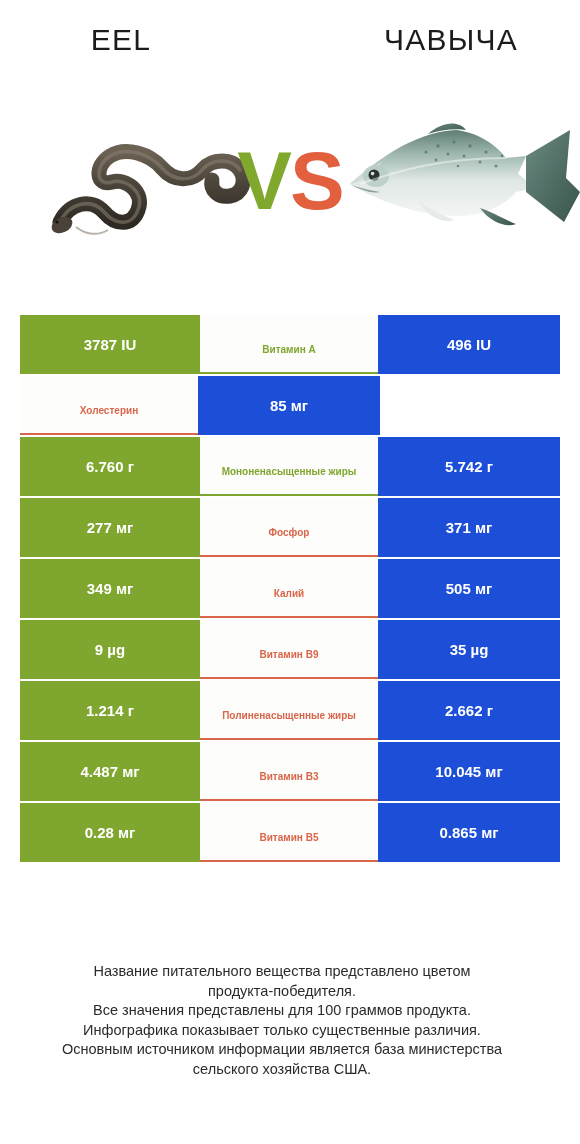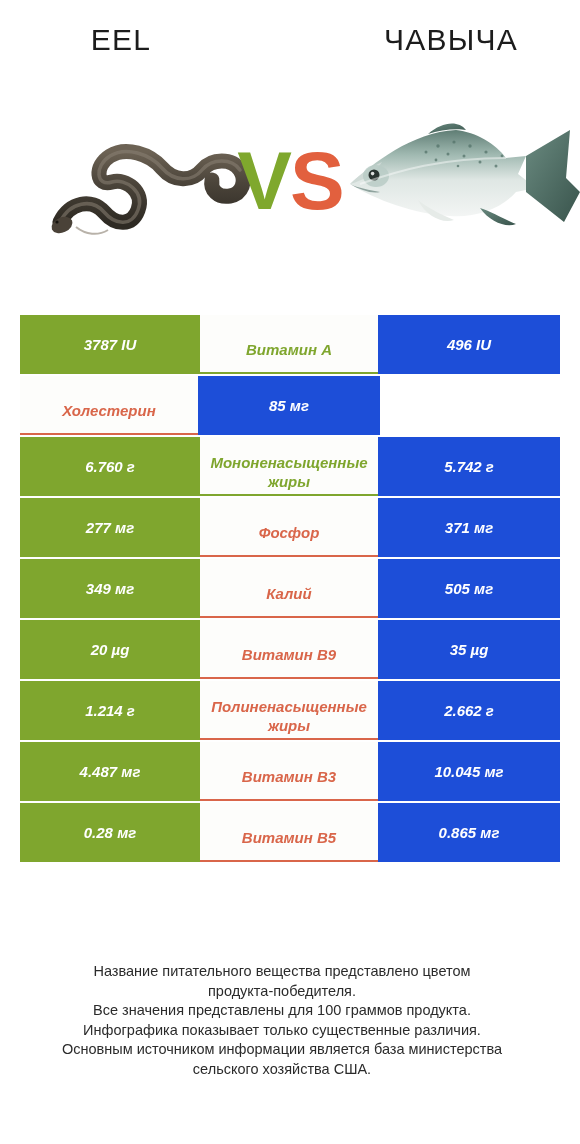--- a/index.html
+++ b/index.html
@@ -80,32 +80,30 @@
     display: flex;
     height: 59px;
     margin-bottom: 2px;
   }
   .row:last-child { margin-bottom: 0; }
 
   .cell {
     display: flex;
     align-items: center;
     justify-content: center;
-    text-align: center;
     font-size: 15px;
     font-weight: 700;
     overflow: hidden;
-    font-style: italic;
   }
   .cell.left  { width: 180px; background: #7FA62E; color: #ffffff; }
   .cell.mid   { width: 178px; background: #fdfdfb; }
   .cell.right { width: 182px; background: #1d4ed8; color: #ffffff; }
 
   .cell.mid .label {
-    font-size: 15px;
+    font-size: 10px;
     font-weight: 700;
     line-height: 19px;
     white-space: nowrap;
     padding: 0 2px;
     margin-top: 12px;
   }
   .cell.mid.win-green  { border-bottom: 2px solid #7FA62E; }
   .cell.mid.win-orange { border-bottom: 2px solid #D9664A; }
   .cell.mid.win-green  .label { color: #7FA62E; }
   .cell.mid.win-orange .label { color: #D9664A; }
@@ -257,21 +255,21 @@
         </div>
         <div class="cell mid win-orange">
           <span class="label">Калий</span>
         </div>
         <div class="cell right">
           <span>505 мг</span>
         </div>
       </div>
       <div class="row">
         <div class="cell left">
-          <span>20 µg</span>
+          <span>9 µg</span>
         </div>
         <div class="cell mid win-orange">
           <span class="label">Витамин B9</span>
         </div>
         <div class="cell right">
           <span>35 µg</span>
         </div>
       </div>
       <div class="row">
         <div class="cell left">

